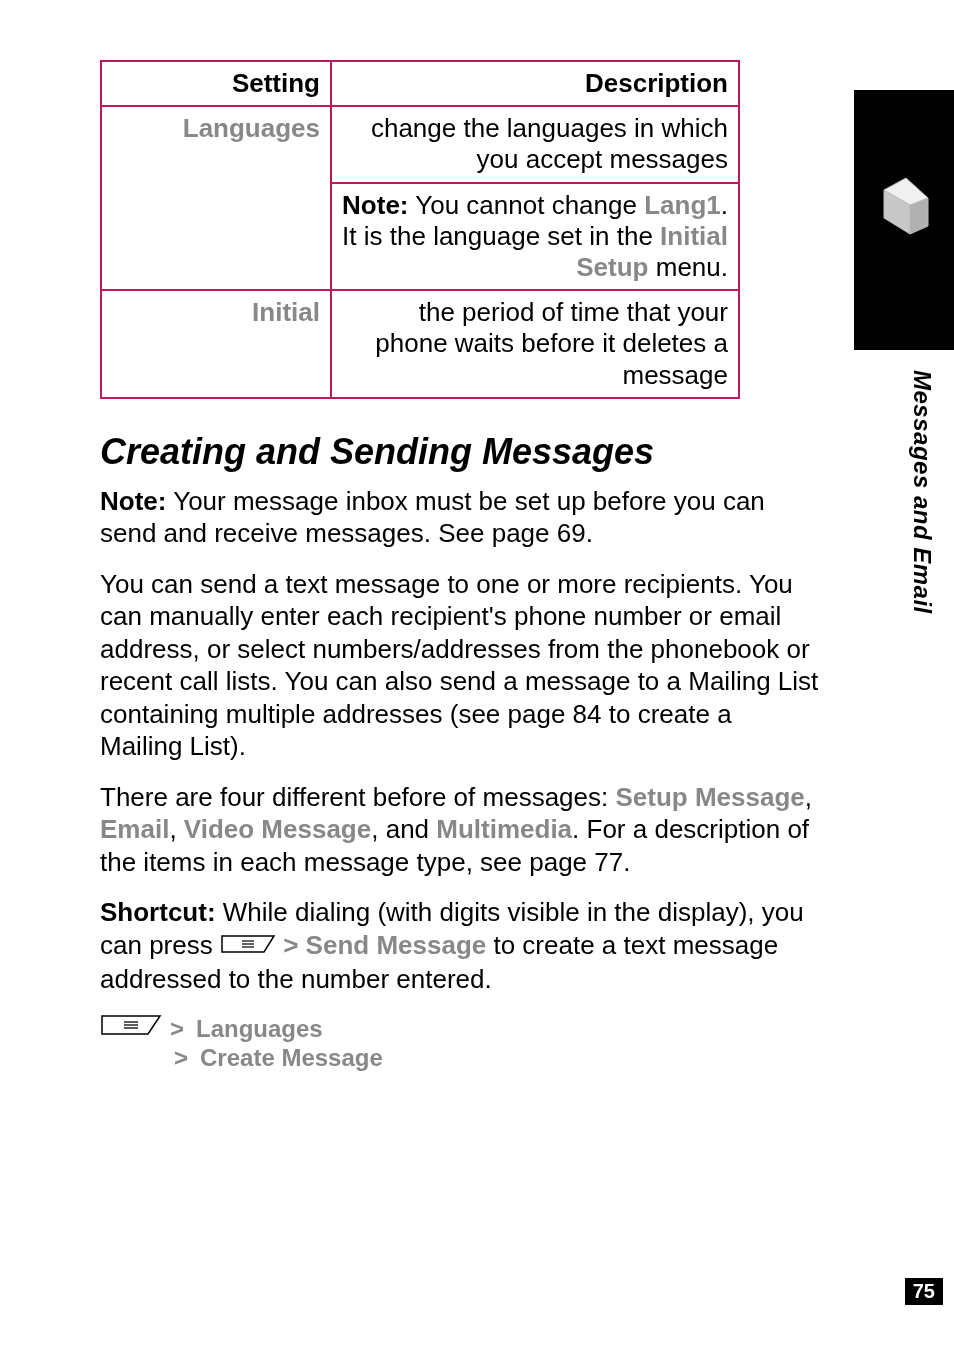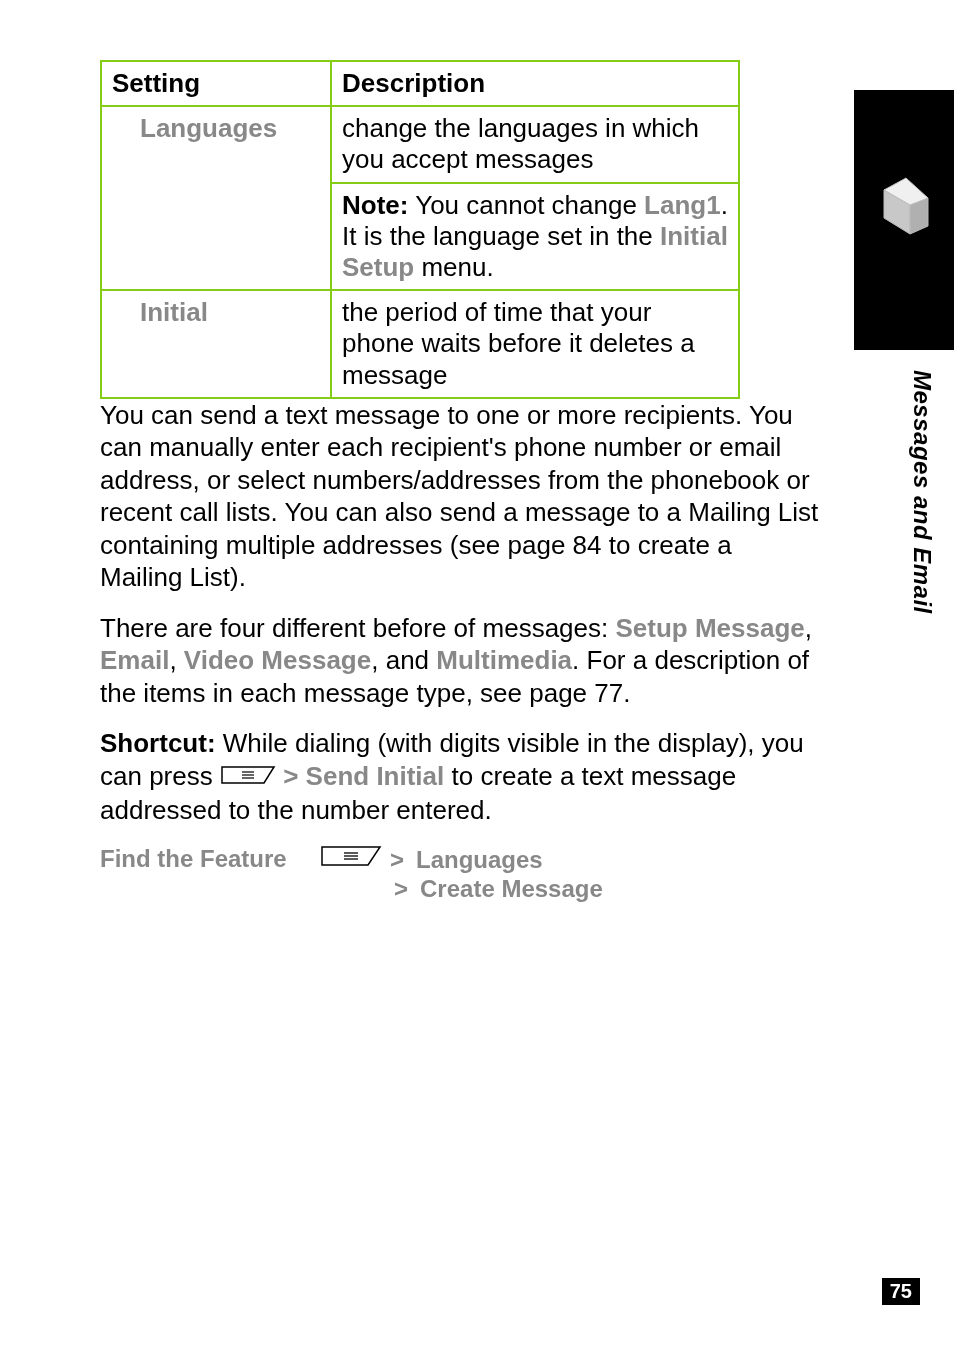--- a/index.html
+++ b/index.html
@@ -1,23 +1,23 @@
 <!DOCTYPE html>
 <html><head>
 <meta charset="utf-8">
 <style>
   * { box-sizing: border-box; margin: 0; padding: 0; }
   html, body { width: 954px; height: 1345px; background: #fff; font-family: Arial, Helvetica, sans-serif; color: #000; }
   .page { position: relative; width: 954px; height: 1345px; padding: 60px 100px 60px 100px; }
   .side-tab { position: absolute; right: 0; top: 90px; width: 100px; height: 260px; background: #000; border-radius: 0; }
   .side-tab svg { position: absolute; top: 60px; left: 28px; }
   .side-label { position: absolute; right: 18px; top: 370px; writing-mode: vertical-rl; font-family: Arial, Helvetica, sans-serif; font-size: 24px; font-weight: bold; font-style: italic; letter-spacing: 0.5px; }
-  .page-number { position: absolute; right: 34px; bottom: 40px; background: #000; color: #fff; font-weight: bold; font-size: 20px; padding: 2px 8px; }
+  .page-number { position: absolute; right: 11px; bottom: 40px; background: #000; color: #fff; font-weight: bold; font-size: 20px; padding: 2px 8px; }
   table.settings { border-collapse: collapse; width: 640px; font-size: 26px; }
-  table.settings th, table.settings td { border: 2px solid #84cc16; padding: 6px 10px; vertical-align: top; text-align: left; line-height: 1.2; }
+  table.settings th, table.settings td { border: 2px solid #be185d; padding: 6px 10px; vertical-align: top; text-align: right; line-height: 1.2; }
   table.settings th { font-weight: bold; }
   .col1 { width: 230px; }
   .setting-name { font-weight: bold; color: #888; margin-left: 28px; }
   .note-bold { font-weight: bold; }
   .inline-menu { font-weight: bold; color: #888; }
   h1.section { font-size: 36px; font-weight: bold; font-style: italic; margin-top: 32px; margin-bottom: 12px; font-family: Arial, Helvetica, sans-serif; }
   p.body { font-size: 26px; line-height: 1.25; margin-bottom: 18px; max-width: 720px; }
   .bold { font-weight: bold; }
   .menu-gray { font-weight: bold; color: #888; }
   .feature-block { display: flex; font-size: 24px; font-weight: bold; margin-top: 4px; }
@@ -61,39 +61,42 @@
         <span class="note-bold">Note:</span><span> You cannot change </span><span class="inline-menu">Lang1</span><span>. It is the language set in the </span><span class="inline-menu">Initial Setup</span><span> menu.</span>
       </td>
     </tr>
     <tr>
       <td class="col1"><span class="setting-name">Initial</span></td>
       <td>the period of time that your phone waits before it deletes a message</td>
     </tr>
   </tbody>
     </table>
 
+  <h1 class="section">Creating and Sending Messages</h1>
 
+  <p class="body">
+    <span class="bold">Note:</span><span> Your message inbox must be set up before you can send and receive messages. See page 69.</span>
+  </p>
 
   <p class="body">You can send a text message to one or more recipients. You can manually enter each recipient's phone number or email address, or select numbers/addresses from the phonebook or recent call lists. You can also send a message to a Mailing List containing multiple addresses (see page 84 to create a Mailing List).</p>
 
   <p class="body">
     <span>There are four different before of messages: </span><span class="menu-gray">Setup Message</span><span>, </span><span class="menu-gray">Email</span><span>, </span><span class="menu-gray">Video Message</span><span>, and </span><span class="menu-gray">Multimedia</span><span>. For a description of the items in each message type, see page 77.</span>
   </p>
 
   <p class="body">
     <span class="bold">Shortcut:</span><span> While dialing (with digits visible in the display), you can press </span><span class="menu-key"><svg width="56" height="22" viewBox="0 0 56 22">
           <path d="M2 2 H54 L44 18 H2 Z" fill="#fff" stroke="#000" stroke-width="1.5"></path>
           <line x1="22" y1="7" x2="34" y2="7" stroke="#000" stroke-width="1.2"></line>
           <line x1="22" y1="10" x2="34" y2="10" stroke="#000" stroke-width="1.2"></line>
           <line x1="22" y1="13" x2="34" y2="13" stroke="#000" stroke-width="1.2"></line>
-        </svg></span><span class="menu-gray"> &gt; </span><span class="menu-gray">Send Initial</span><span> to create a text message addressed to the number entered.</span>
+        </svg></span><span class="menu-gray"> &gt; </span><span class="menu-gray">Send Message</span><span> to create a text message addressed to the number entered.</span>
   </p>
 
   <div class="feature-block">
-    <div class="feature-left">Find the Feature</div>
     <div class="feature-right">
       <div class="feature-line">
         <span class="menu-key"><svg width="62" height="24" viewBox="0 0 62 24">
               <path d="M2 2 H60 L48 20 H2 Z" fill="#fff" stroke="#000" stroke-width="1.5"></path>
               <line x1="24" y1="8" x2="38" y2="8" stroke="#000" stroke-width="1.3"></line>
               <line x1="24" y1="11" x2="38" y2="11" stroke="#000" stroke-width="1.3"></line>
               <line x1="24" y1="14" x2="38" y2="14" stroke="#000" stroke-width="1.3"></line>
             </svg></span>
         <span class="caret">&gt;</span>
         <span class="menu-gray">Languages</span>

